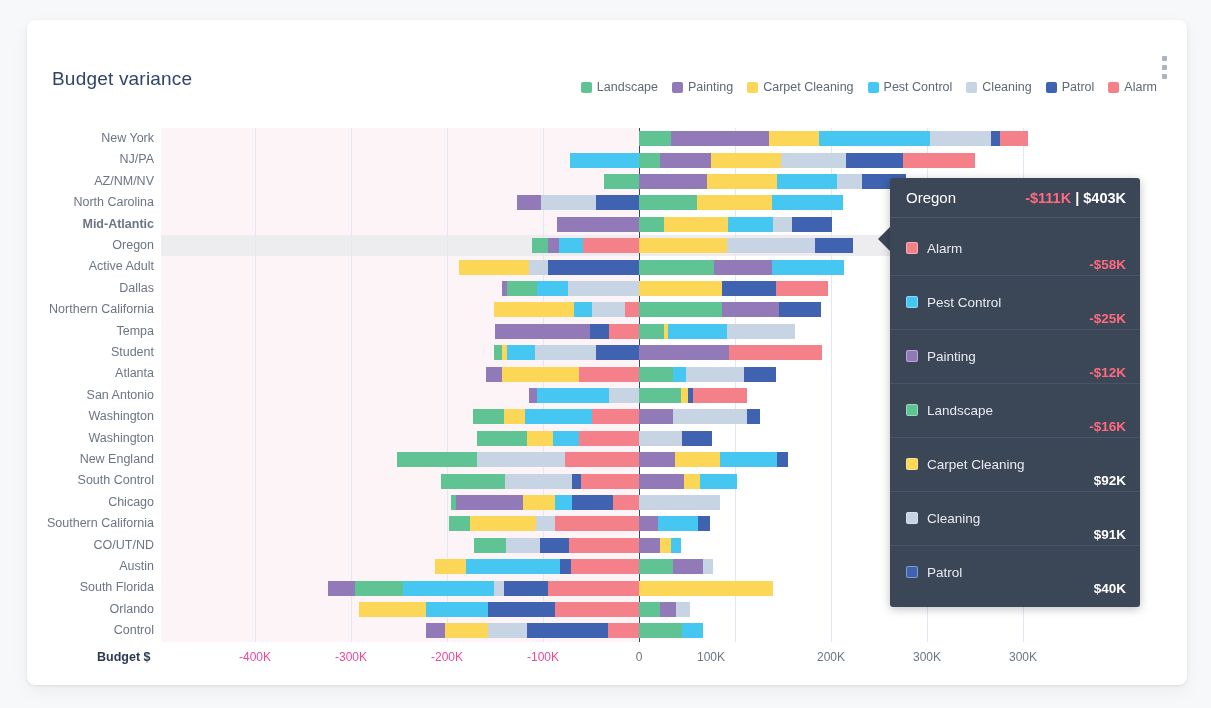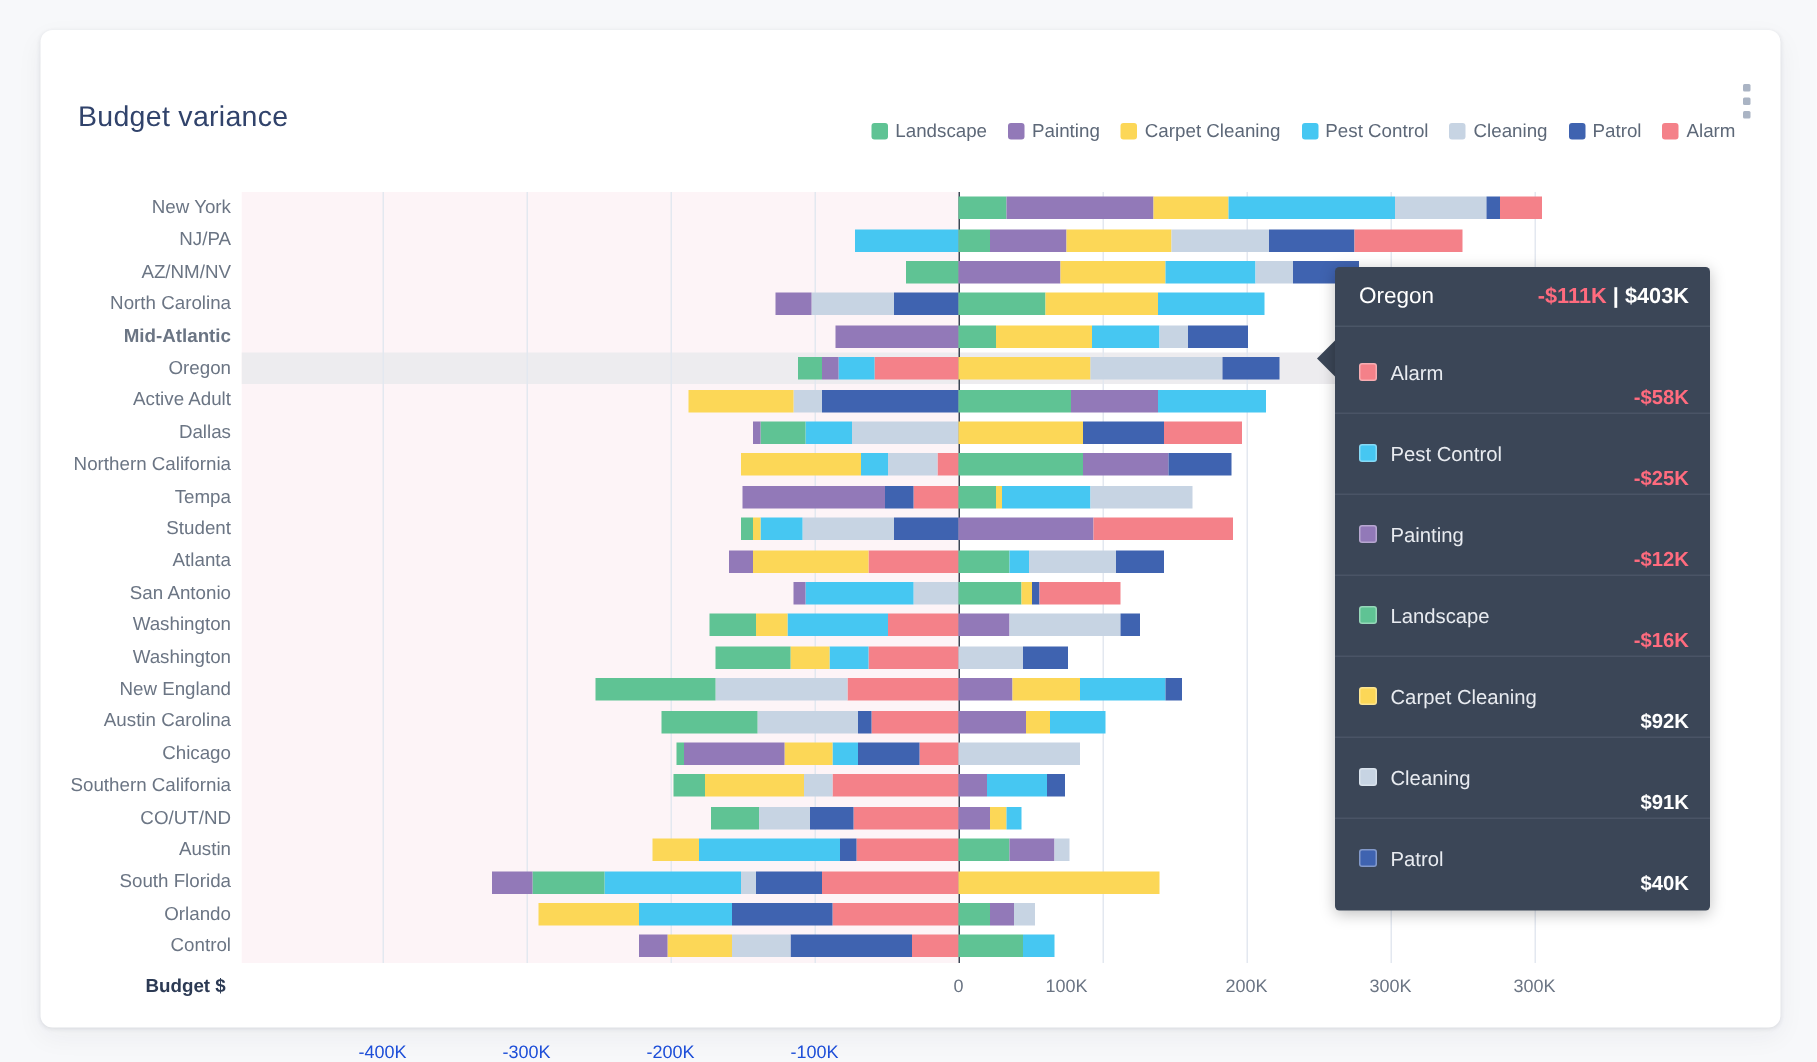--- a/index.html
+++ b/index.html
@@ -49,21 +49,21 @@
   .negbg { position: absolute; top: 0; bottom: 0; background: #fdf4f7; }
   .gline { position: absolute; top: 0; bottom: 0; width: 1px; background: #e3e8f0; }
   .zline { position: absolute; top: 0; bottom: 0; width: 1px; background: #3c4654; }
   .rowhl { position: absolute; left: 0; right: 0; background: #edecef; }
   .bar { position: absolute; height: 15px; }
   .seg { position: absolute; top: 0; height: 15px; }
   .xtick {
     position: absolute; top: 630px; font-size: 12px;
     text-align: center; width: 80px; margin-left: -40px;
   }
-  .xneg { color: #1d4ed8; margin-top: 44px; }
+  .xneg { color: #ec4899; }
   .xpos { color: #6b7584; }
   #axistitle {
     position: absolute; left: 70px; top: 630px;
     font-size: 12.5px; font-weight: bold; color: #2c3a54;
   }
   
   #tip {
     position: absolute; left: 863px; top: 158px;
     width: 250px; background: #3b4657;
     border-radius: 3px; color: #fff;
@@ -306,21 +306,21 @@
       <div class="rowlab" style="top: 429px;">New England</div>
       <div class="bar" style="top: 432.2px; left: 0px; width: 100%;">
         <div class="seg" style="left: 538.08px; width: 73.92px; background: rgb(244, 129, 137);"></div>
         <div class="seg" style="left: 449.76px; width: 88.32px; background: rgb(199, 212, 227);"></div>
         <div class="seg" style="left: 370.08px; width: 79.68px; background: rgb(95, 195, 148);"></div>
         <div class="seg" style="left: 612px; width: 35.52px; background: rgb(146, 121, 184);"></div>
         <div class="seg" style="left: 647.52px; width: 45.12px; background: rgb(252, 215, 87);"></div>
         <div class="seg" style="left: 692.64px; width: 57.6px; background: rgb(70, 199, 242);"></div>
         <div class="seg" style="left: 750.24px; width: 10.56px; background: rgb(63, 99, 176);"></div>
       </div>
-      <div class="rowlab" style="top: 450.4px;">Austin Carolina</div>
+      <div class="rowlab" style="top: 450.4px;">South Control</div>
       <div class="bar" style="top: 453.6px; left: 0px; width: 100%;">
         <div class="seg" style="left: 554.4px; width: 57.6px; background: rgb(244, 129, 137);"></div>
         <div class="seg" style="left: 544.8px; width: 9.6px; background: rgb(63, 99, 176);"></div>
         <div class="seg" style="left: 477.6px; width: 67.2px; background: rgb(199, 212, 227);"></div>
         <div class="seg" style="left: 414.24px; width: 63.36px; background: rgb(95, 195, 148);"></div>
         <div class="seg" style="left: 612px; width: 45.12px; background: rgb(146, 121, 184);"></div>
         <div class="seg" style="left: 657.12px; width: 16.32px; background: rgb(252, 215, 87);"></div>
         <div class="seg" style="left: 673.44px; width: 36.48px; background: rgb(70, 199, 242);"></div>
       </div>
       <div class="rowlab" style="top: 471.8px;">Chicago</div>

